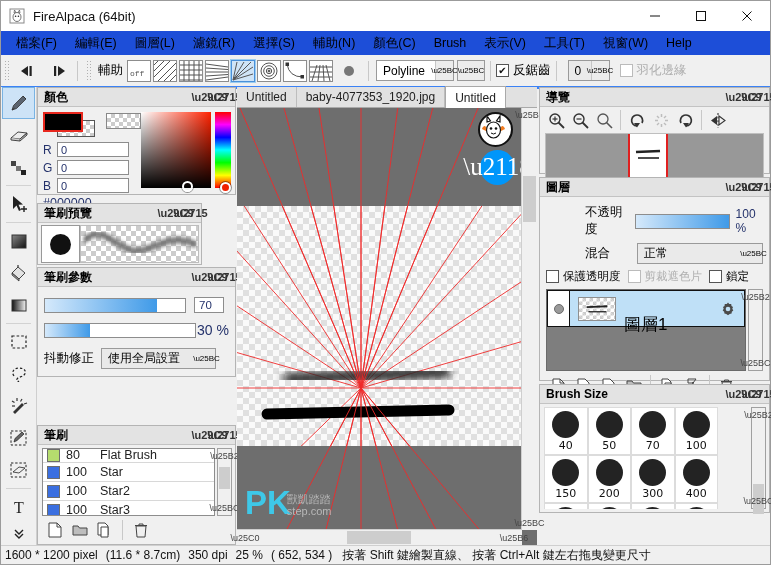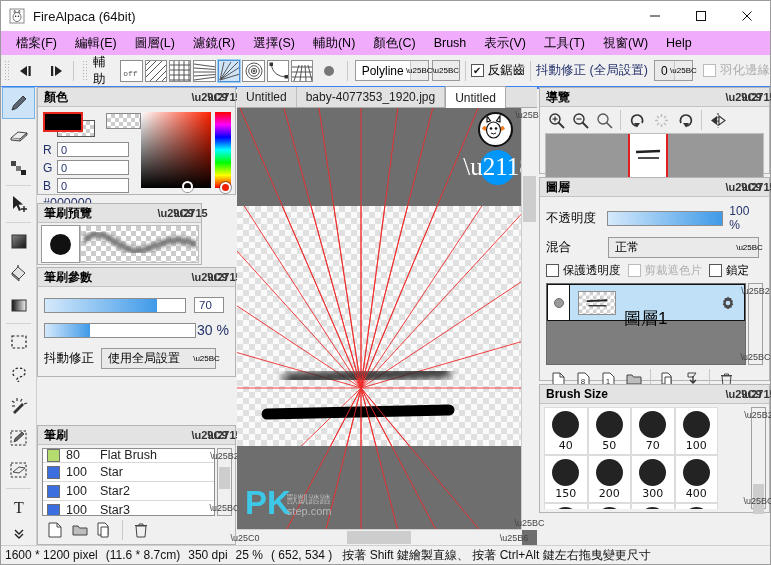--- a/index.html
+++ b/index.html
@@ -12,21 +12,21 @@
   #app{position:relative;width:771px;height:565px;background:#f0f0f0;border:1px solid #9b9b9b;box-sizing:border-box;}
 
   
   .titlebar{position:absolute;left:0;top:0;width:769px;height:30px;background:#fff;display:flex;align-items:center;}
   .tb-icon{width:16px;height:16px;margin-left:8px;margin-right:8px;position:relative;}
   .tb-title{font-size:13px;color:#111;}
   .tb-btns{margin-left:auto;display:flex;height:30px;}
   .tb-btn{width:46px;height:30px;display:flex;align-items:center;justify-content:center;font-size:13px;color:#111;}
 
   
-  .menubar{position:absolute;left:0;top:30px;width:769px;height:24px;background:#f0abfc;display:flex;align-items:center;padding-left:6px;box-sizing:border-box;}
+  .menubar{position:absolute;left:0;top:30px;width:769px;height:24px;background:#1d4ed8;display:flex;align-items:center;padding-left:6px;box-sizing:border-box;}
   .menu-item{padding:3px 9px;font-size:12.5px;color:#000;white-space:nowrap;}
 
   
   .toolbar{position:absolute;left:0;top:54px;width:769px;height:31px;background:#f0f0f0;border-bottom:3px solid #3b82f6;display:flex;align-items:center;}
   .grip{width:7px;height:22px;margin:0 3px;background-image:radial-gradient(#b0b0b0 35%,transparent 36%);background-size:3px 3px;}
   .tbsep{width:1px;height:20px;background:#c8c8c8;margin:0 5px;}
   .navbtn{width:26px;height:22px;display:flex;align-items:center;justify-content:center;}
   .ruler-lbl{font-size:12.5px;margin:0 4px 0 2px;}
   .rbtn{width:24px;height:22px;border:1px solid #8d8d8d;background:#fff;margin-right:2px;position:relative;box-sizing:border-box;overflow:hidden;}
   .rbtn.sel{background:#cfe4f7;border:1px solid #4a90d9;outline:1px solid #9ccdf0;}
@@ -112,21 +112,21 @@
   .checker{position:absolute;background:
       linear-gradient(45deg,#e0e0e0 25%,transparent 25%,transparent 75%,#e0e0e0 75%),
       linear-gradient(45deg,#e0e0e0 25%,#fafafa 25%,#fafafa 75%,#e0e0e0 75%);
       background-size:12px 12px;background-position:0 0,6px 6px;}
 
   
   .navbtns{display:flex;align-items:center;height:26px;padding:0 4px;}
   .navb{width:24px;height:22px;display:flex;align-items:center;justify-content:center;}
   .navprev{height:45px;background:#989898;position:relative;margin:0 5px;border:1px solid #bfbfbf;box-sizing:border-box;}
 
-  .lyr-row{display:flex;align-items:center;margin-bottom:5px;}
+  .lyr-row{display:flex;align-items:center;margin-bottom:5px;margin-left:39px;}
   .lyr-lbl{width:62px;font-size:12.5px;}
   .lyrItem{height:37px;display:flex;align-items:center;background:#bfe0f7;border:1px solid #111;box-sizing:border-box;}
   .lyr-eye{width:21px;height:35px;display:flex;align-items:center;justify-content:center;background:#fff;border-right:1px solid #111;}
   .lyr-eye i{width:10px;height:10px;border-radius:50%;background:#9a9a9a;border:1px solid #6b6b6b;box-sizing:border-box;display:block;}
   .lyr-th{width:38px;height:24px;margin:0 8px;border:1px solid #8f8f8f;box-sizing:border-box;position:relative;overflow:hidden;background:
       linear-gradient(45deg,#ccc 25%,transparent 25%,transparent 75%,#ccc 75%),
       linear-gradient(45deg,#ccc 25%,#fff 25%,#fff 75%,#ccc 75%);
       background-size:7px 7px;background-position:0 0,3.5px 3.5px;}
   .lyr-name{font-size:17px;font-weight:normal;flex:1;margin-top:31px;}
 
@@ -300,21 +300,20 @@
     </div>
     <div class="combo" style="width:28px;margin-left:3px;">
       <span class="arr" style="width:26px;border-left:none;">\u25BC</span>
     </div>
     <div class="tbsep"></div>
     <div style="display:flex;align-items:center;">
       <span class="chk on"></span>
       <span class="lbl">反鋸齒</span>
     </div>
     <div class="tbsep"></div>
-    <span class="lbl" style="color:#24326b;">抖動修正 (全局設置)</span>
     <div class="combo" style="width:42px;margin-left:6px;background:#eaeaea;">
       <span class="val">0</span>
       <span class="arr">\u25BC</span>
     </div>
     <div style="display:flex;align-items:center;margin-left:10px;">
       <span class="chk dis"></span>
       <span class="lbl dis">羽化邊緣</span>
     </div>
   </div>
 

